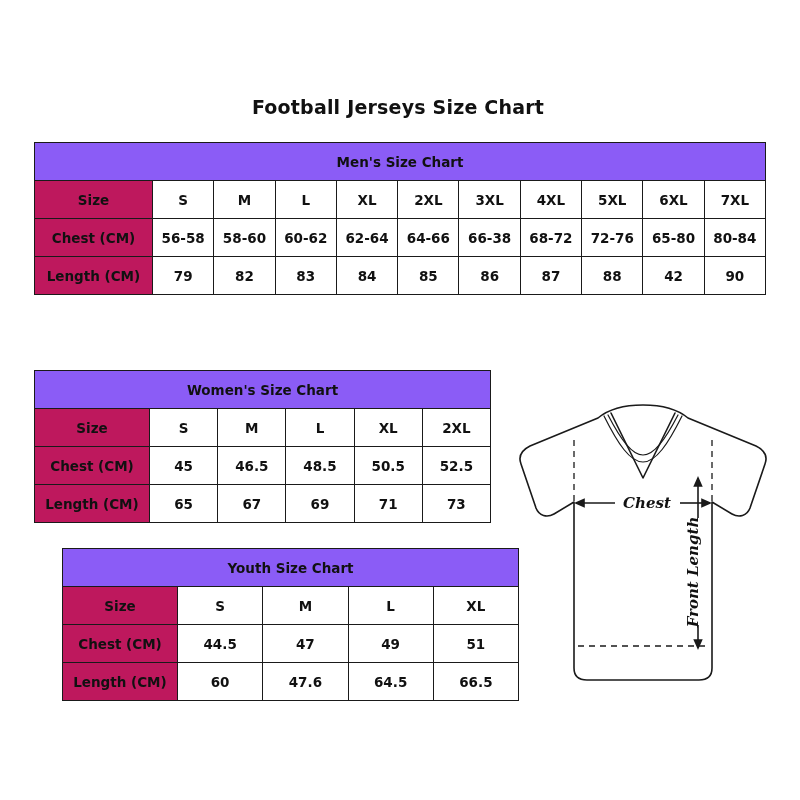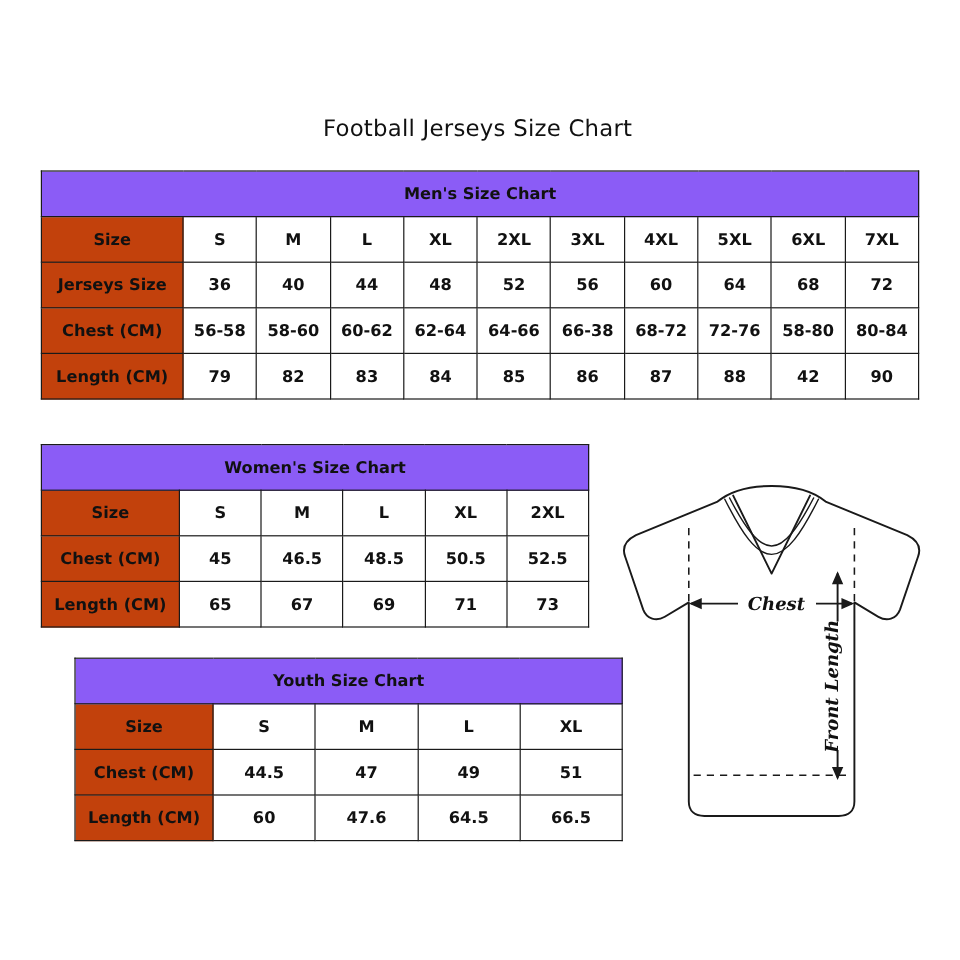--- a/index.html
+++ b/index.html
@@ -19,21 +19,21 @@
     position: absolute;
     inset: 0;
   }
   .title {
     position: absolute;
     left: 0;
     right: 4px;
     top: 96px;
     text-align: center;
     font-size: 19px;
-    font-weight: normal;
+    font-weight: bold;
     letter-spacing: 0.2px;
     color: #111111;
   }
 
   table.size {
     border-collapse: collapse;
     table-layout: fixed;
     background: #ffffff;
   }
   table.size td, table.size th {
@@ -46,21 +46,21 @@
     padding: 0;
     height: 37px;
   }
   .caption-row td {
     background: #8b5cf6;
     font-size: 15px;
     font-weight: bold;
     height: 38px;
   }
   .rowlabel {
-    background: #c2410c;
+    background: #be185d;
   }
 
   
   #mens-wrap {
     position: absolute;
     left: 34px;
     top: 142px;
     width: 732px;
   }
   #mens-wrap table { width: 732px; }
@@ -139,43 +139,30 @@
           <td>L</td>
           <td>XL</td>
           <td>2XL</td>
           <td>3XL</td>
           <td>4XL</td>
           <td>5XL</td>
           <td>6XL</td>
           <td>7XL</td>
         </tr>
         <tr>
-          <td class="rowlabel">Jerseys Size</td>
-          <td>36</td>
-          <td>40</td>
-          <td>44</td>
-          <td>48</td>
-          <td>52</td>
-          <td>56</td>
-          <td>60</td>
-          <td>64</td>
-          <td>68</td>
-          <td>72</td>
-        </tr>
-        <tr>
           <td class="rowlabel">Chest (CM)</td>
           <td>56-58</td>
           <td>58-60</td>
           <td>60-62</td>
           <td>62-64</td>
           <td>64-66</td>
           <td>66-38</td>
           <td>68-72</td>
           <td>72-76</td>
-          <td>58-80</td>
+          <td>65-80</td>
           <td>80-84</td>
         </tr>
         <tr>
           <td class="rowlabel">Length (CM)</td>
           <td>79</td>
           <td>82</td>
           <td>83</td>
           <td>84</td>
           <td>85</td>
           <td>86</td>

